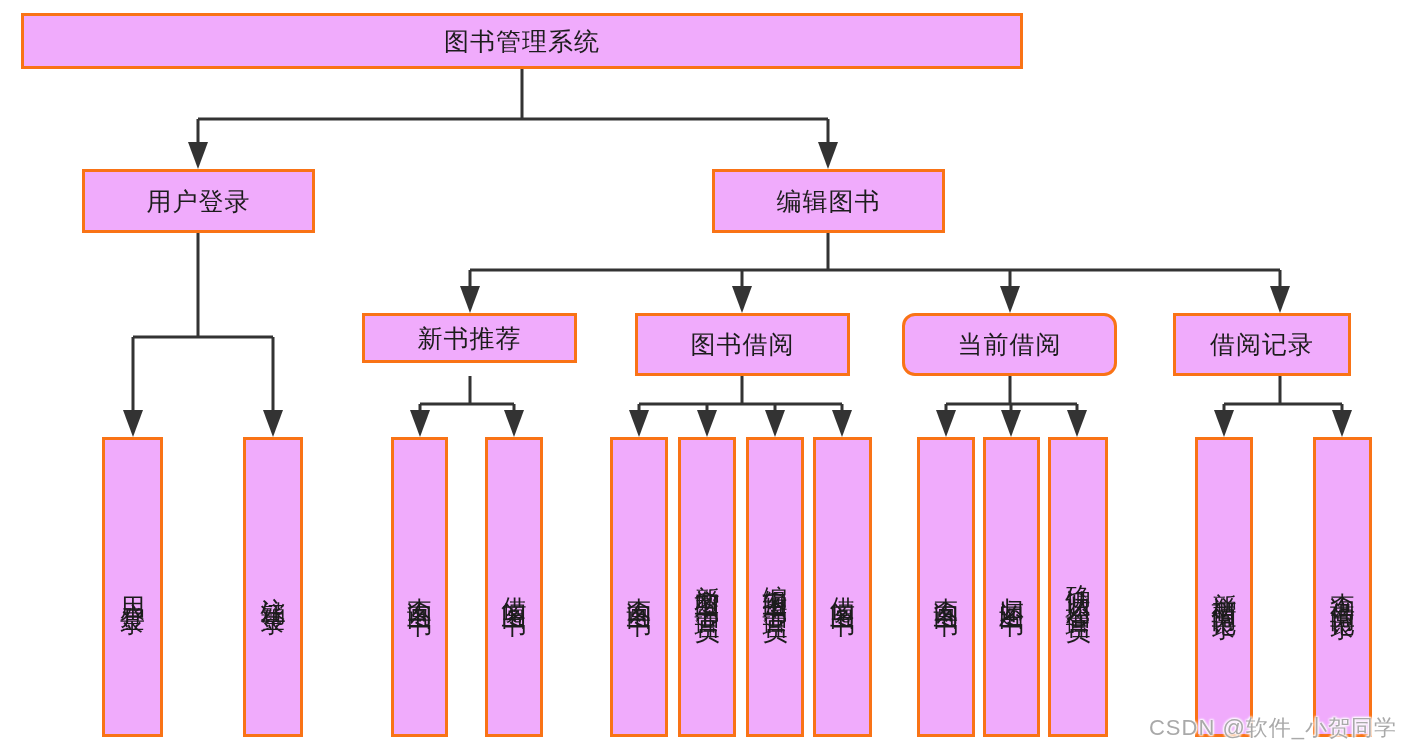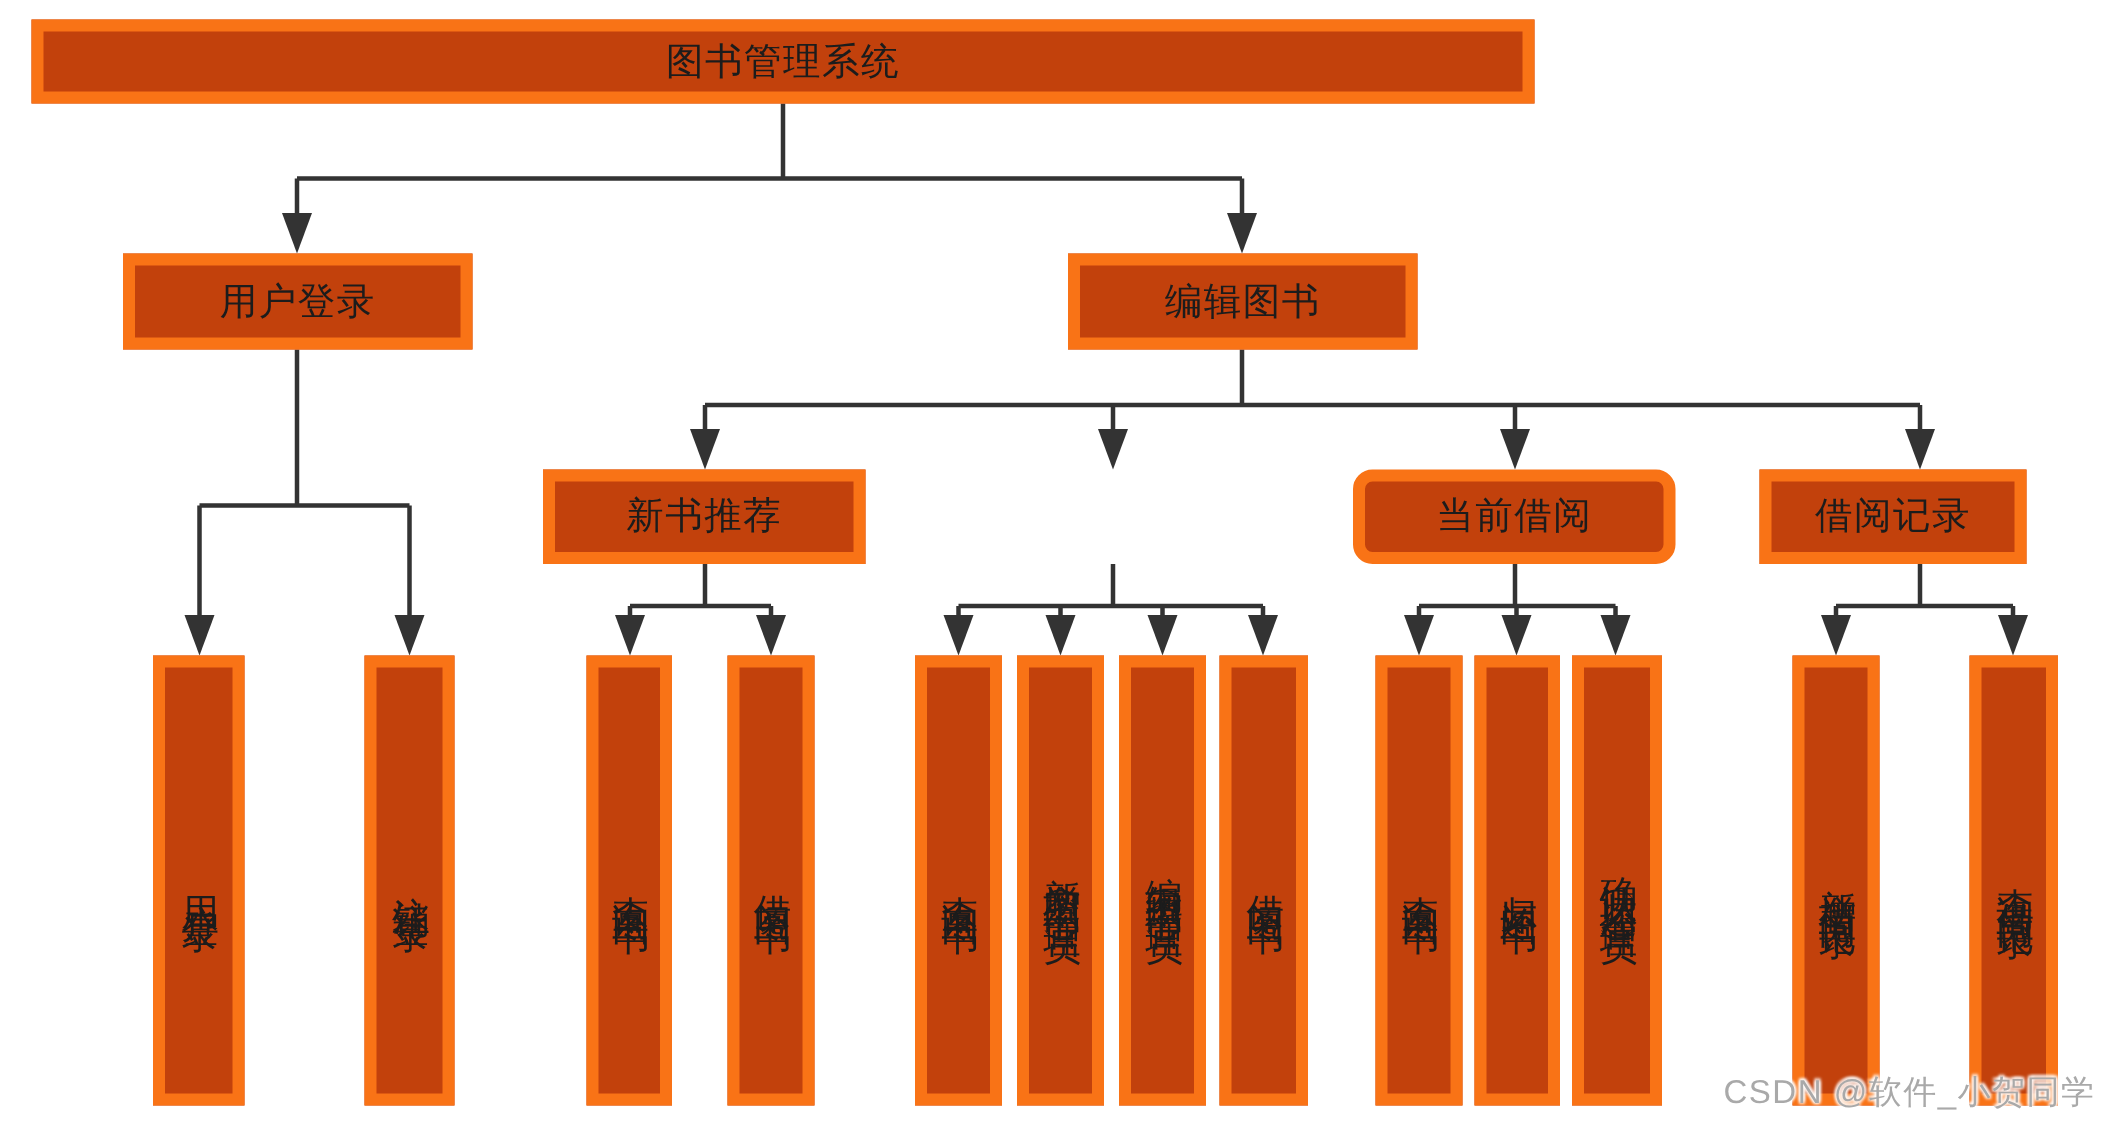--- a/index.html
+++ b/index.html
@@ -19,22 +19,22 @@
   }
   #connectors {
     position: absolute;
     left: 0;
     top: 0;
     pointer-events: none;
   }
   .node {
     position: absolute;
     box-sizing: border-box;
-    background: #c2410c;
-    border: 8px solid #f97316;
+    background: #f0abfc;
+    border: 3px solid #f97316;
     display: flex;
     align-items: center;
     justify-content: center;
     color: #1c1c1c;
   }
   .hbox span {
     font-size: 25px;
     white-space: nowrap;
     letter-spacing: 1px;
     line-height: 1;
@@ -102,22 +102,25 @@
     <span>图书管理系统</span>
   </div>
 
   <div class="node hbox" style="left:82px; top:169px; width:233px; height:64px;">
     <span>用户登录</span>
   </div>
   <div class="node hbox" style="left:712px; top:169px; width:233px; height:64px;">
     <span>编辑图书</span>
   </div>
 
-  <div class="node hbox" style="left:362px; top:313px; width:215px; height:63px;">
+  <div class="node hbox" style="left:362px; top:313px; width:215px; height:50px;">
     <span>新书推荐</span>
+  </div>
+  <div class="node hbox" style="left:635px; top:313px; width:215px; height:63px;">
+    <span>图书借阅</span>
   </div>
   <div class="node hbox" style="left:902px; top:313px; width:215px; height:63px;border-radius:13px;">
     <span>当前借阅</span>
   </div>
   <div class="node hbox" style="left:1173px; top:313px; width:178px; height:63px;">
     <span>借阅记录</span>
   </div>
 
   <div class="node vbox" style="left:102px; top:437px; width:61px; height:300px;">
     <span>用户登录</span>

